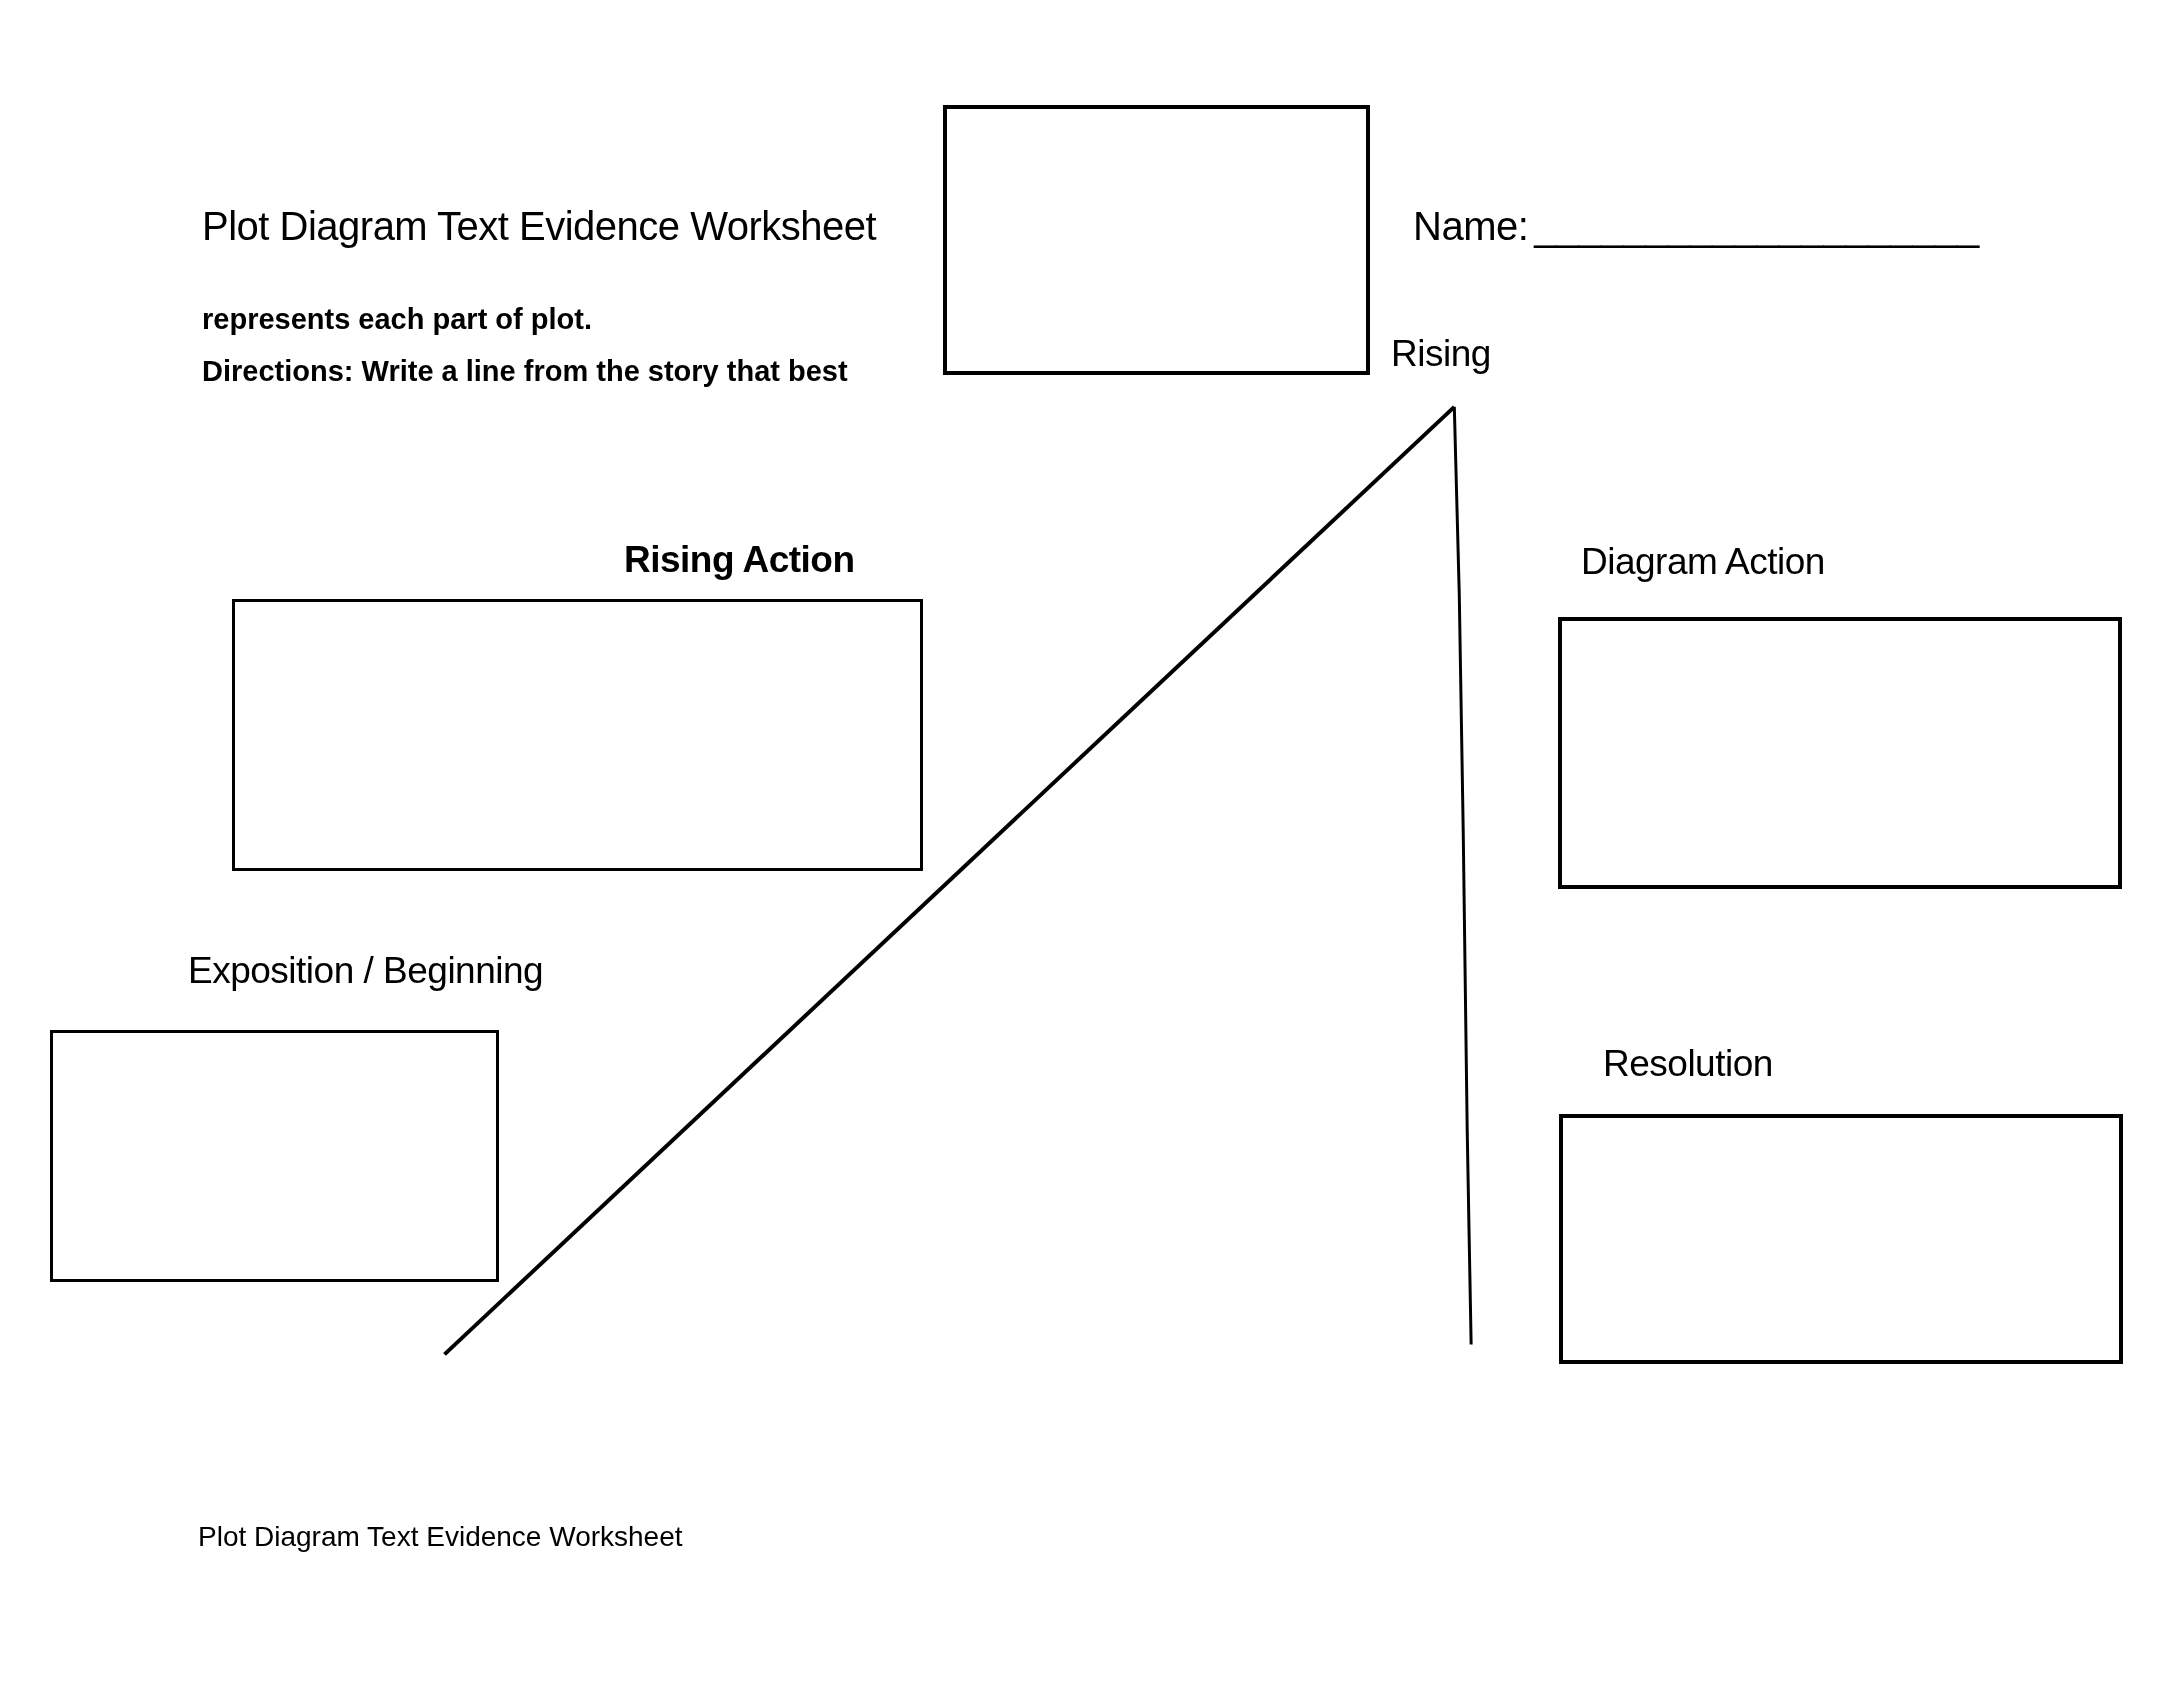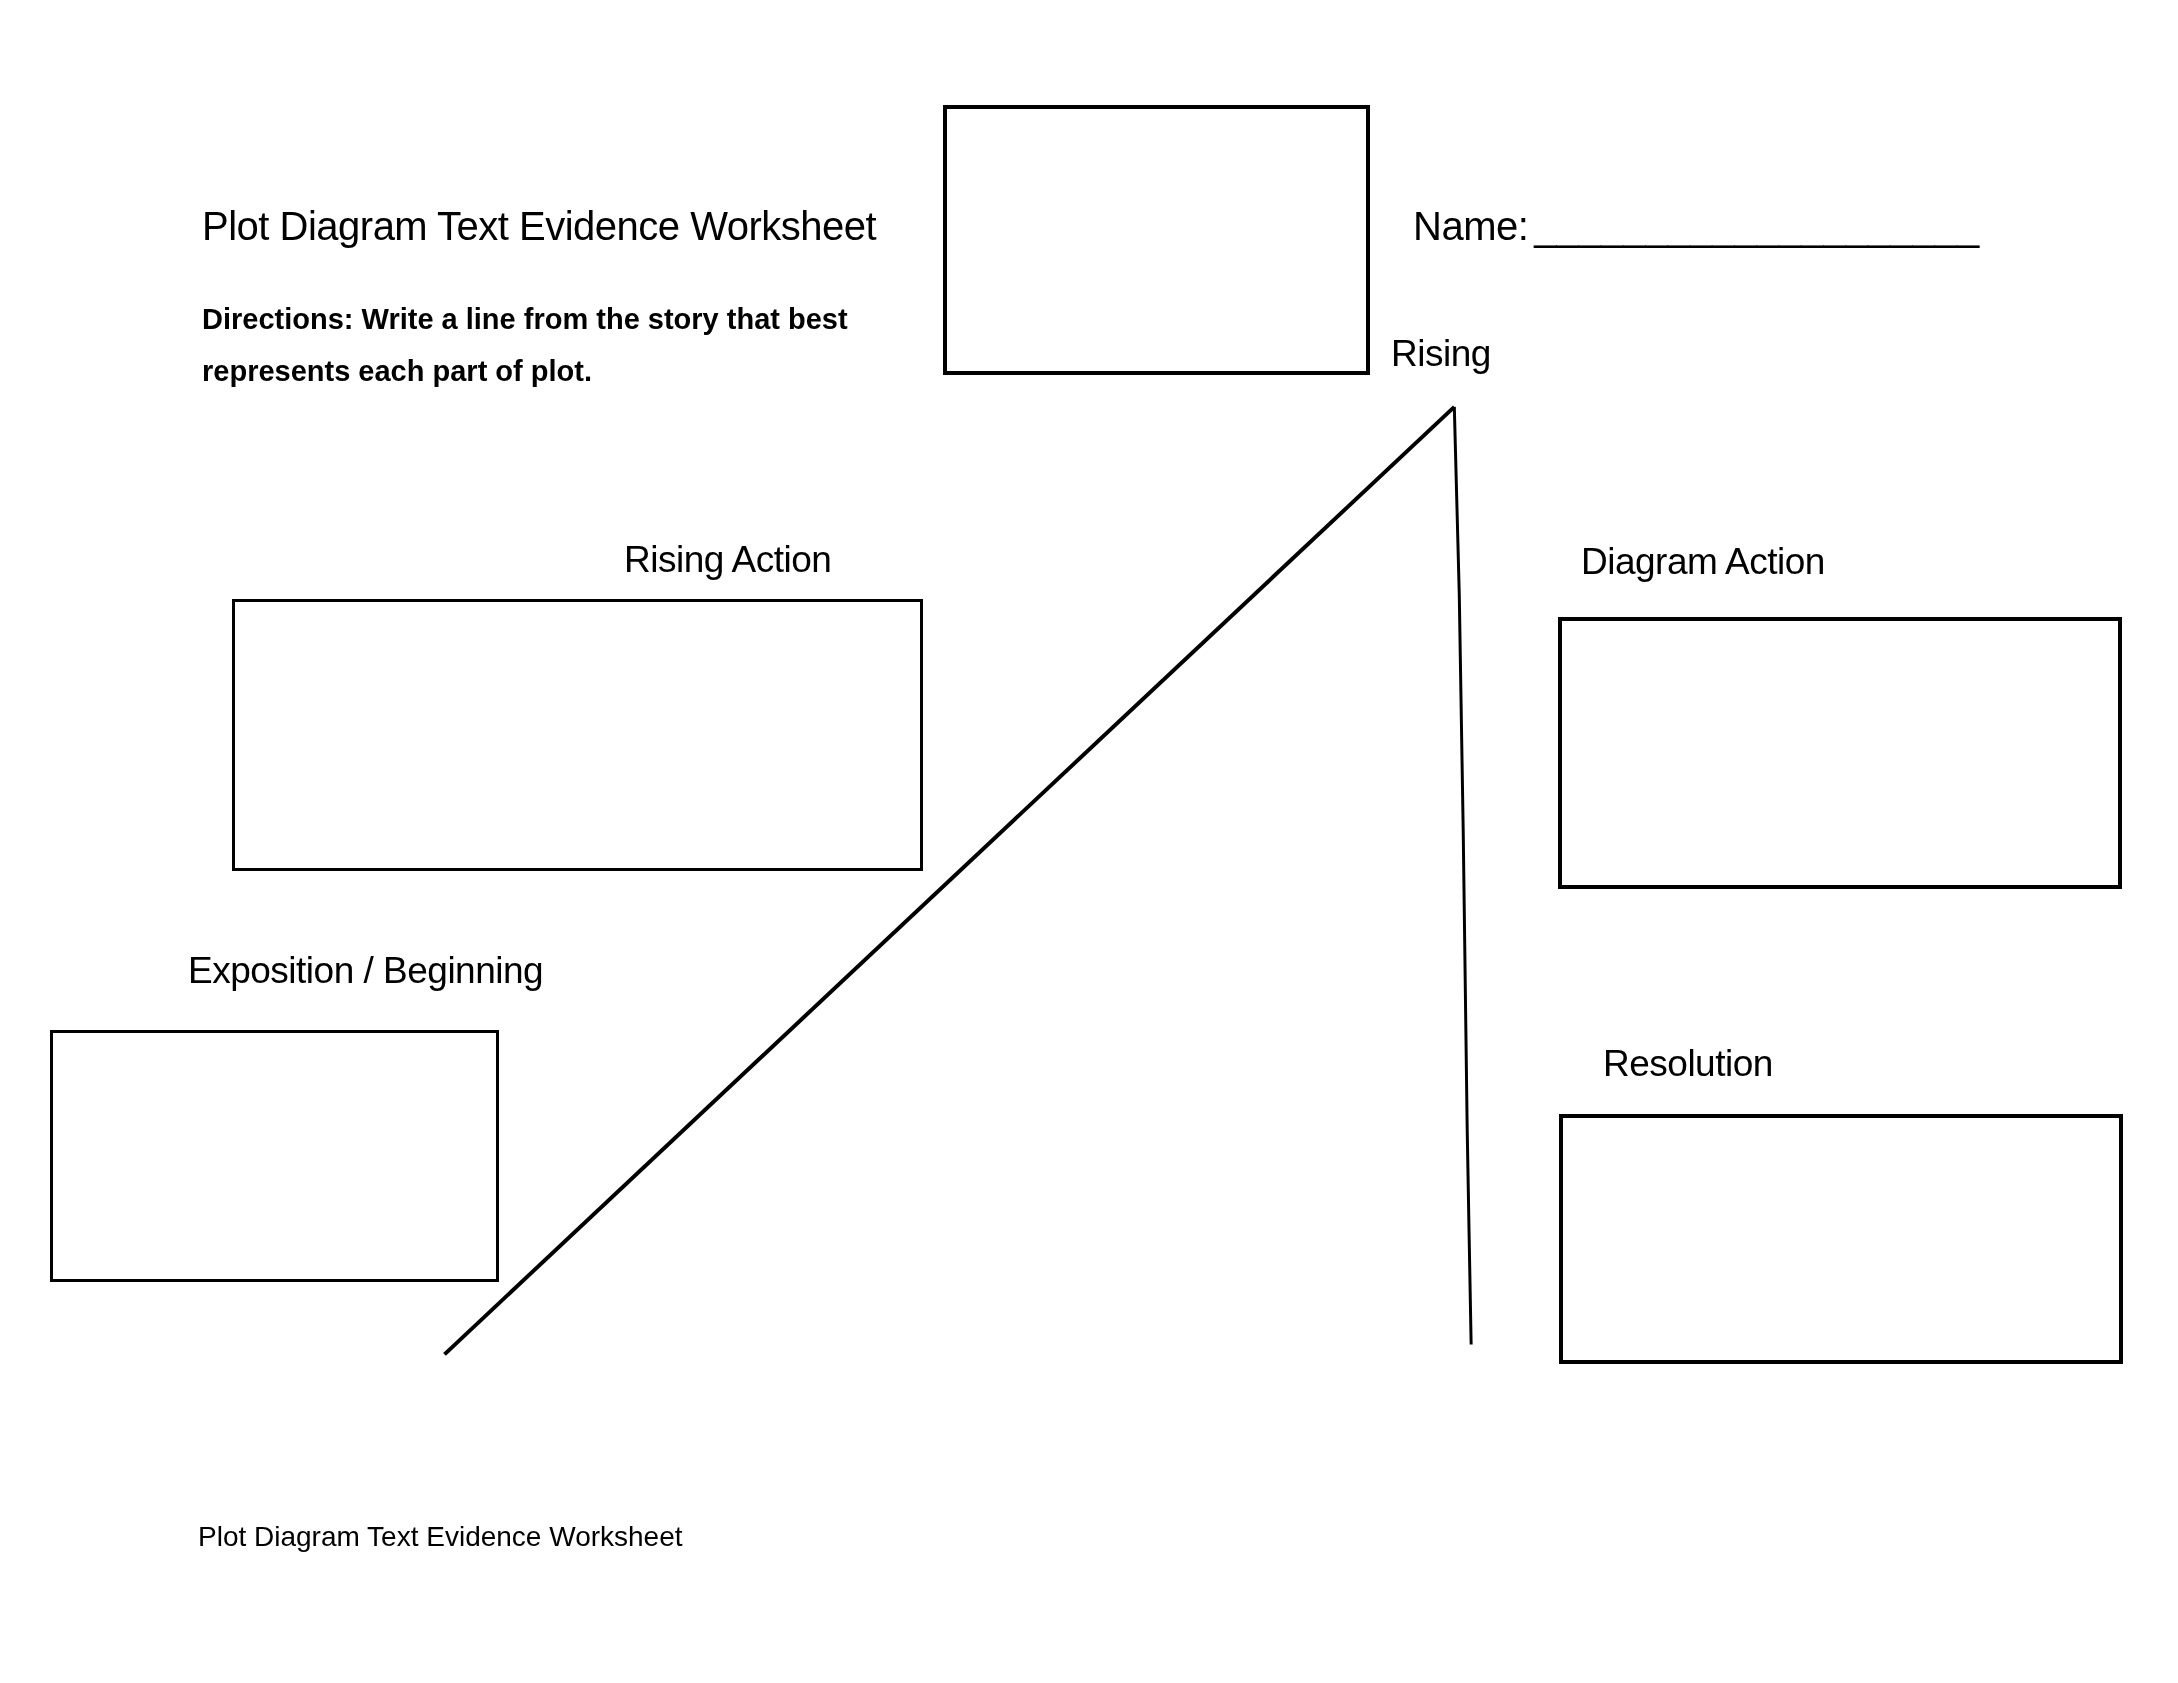--- a/index.html
+++ b/index.html
@@ -34,21 +34,21 @@
   }
   .answer-box {
     position: absolute;
     background: #ffffff;
     border: 3px solid #000000;
     box-sizing: border-box;
   }
   .bw4 { border-width: 4px; }
   .climax-box     { left: 943px;  top: 105px;  width: 427px; height: 270px; }
   .climax-label   { left: 1391px; top: 333px; }
-  .rising-label   { left: 624px;  top: 539px; }
+  .rising-label   { left: 624px;  top: 539px; font-weight: bold; }
   .rising-box     { left: 232px;  top: 599px;  width: 691px; height: 272px; }
   .falling-label  { left: 1581px; top: 541px; }
   .falling-box    { left: 1558px; top: 617px;  width: 564px; height: 272px; }
   .expo-label     { left: 188px;  top: 950px; }
   .expo-box       { left: 50px;   top: 1030px; width: 449px; height: 252px; }
   .reso-label     { left: 1591px; top: 1043px; margin-left: 12px; }
   .reso-box       { left: 1559px; top: 1114px; width: 564px; height: 250px; }
   .footer-text {
     left: 198px; top: 1521px;
     font-size: 28px; font-weight: 400; white-space: nowrap;
@@ -62,22 +62,22 @@
 </head>
 <body>
 
 <div class="abs page-title">Plot Diagram Text Evidence Worksheet</div>
 
 <div class="abs name-row">
   <span>Name:</span><span class="name-blank">____________________</span>
 </div>
 
 <div class="abs directions">
+  <div>represents each part of plot.</div>
   <div>Directions: Write a line from the story that best</div>
-  <div>represents each part of plot.</div>
 </div>
 
 <svg class="plot-lines" viewBox="0 0 2200 1700" xmlns="http://www.w3.org/2000/svg">
   <polyline points="449,1368 1469,411" fill="none" stroke="#000000" stroke-width="4"></polyline>
   <polyline points="1469,411 1474,600 1478,840 1482,1140 1484,1250 1486,1358" fill="none" stroke="#000000" stroke-width="3"></polyline>
 </svg>
 
 <div class="answer-box climax-box bw4"></div>
 <div class="abs section-label climax-label">Rising</div>
 

